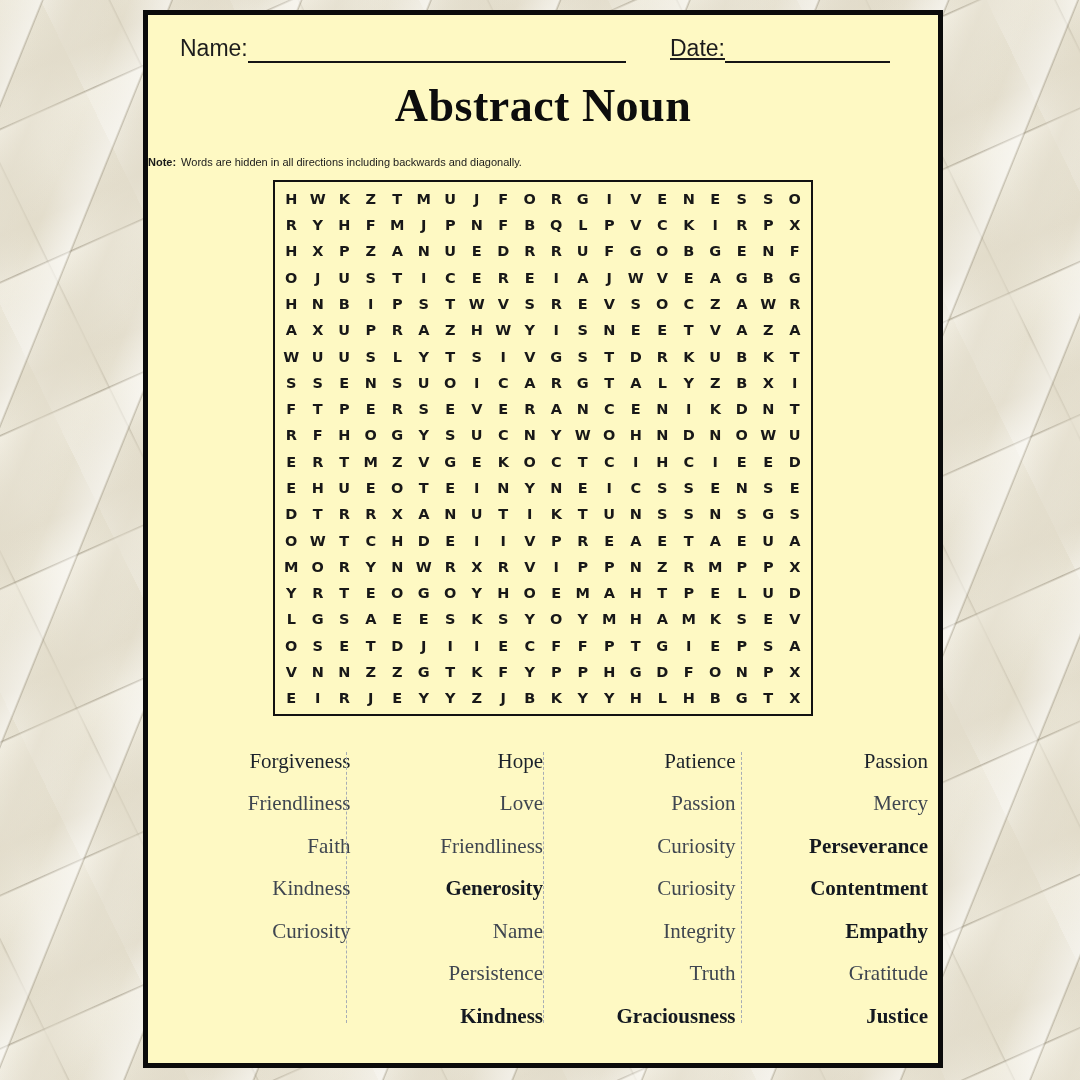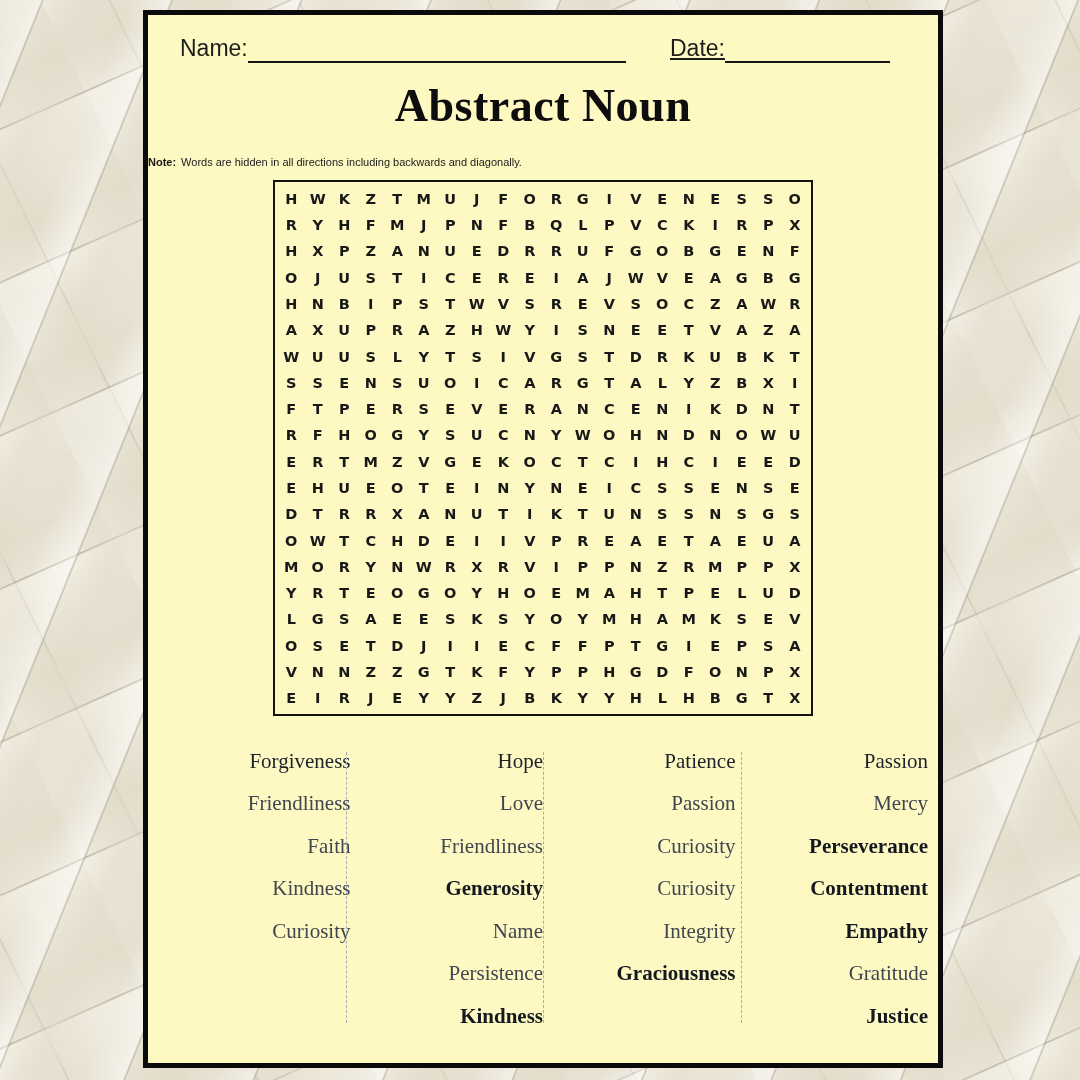--- a/index.html
+++ b/index.html
@@ -553,20 +553,21 @@
         <div class="word">Name</div>
         <div class="word">Persistence</div>
         <div class="word bold">Kindness</div>
       </div>
       <div class="word-col">
         <div class="word dark">Patience</div>
         <div class="word">Passion</div>
         <div class="word">Curiosity</div>
         <div class="word">Curiosity</div>
         <div class="word">Integrity</div>
+        <div class="word">Truth</div>
         <div class="word bold">Graciousness</div>
       </div>
       <div class="word-col">
         <div class="word dark">Passion</div>
         <div class="word">Mercy</div>
         <div class="word bold">Perseverance</div>
         <div class="word bold">Contentment</div>
         <div class="word bold">Empathy</div>
         <div class="word">Gratitude</div>
         <div class="word bold">Justice</div>

